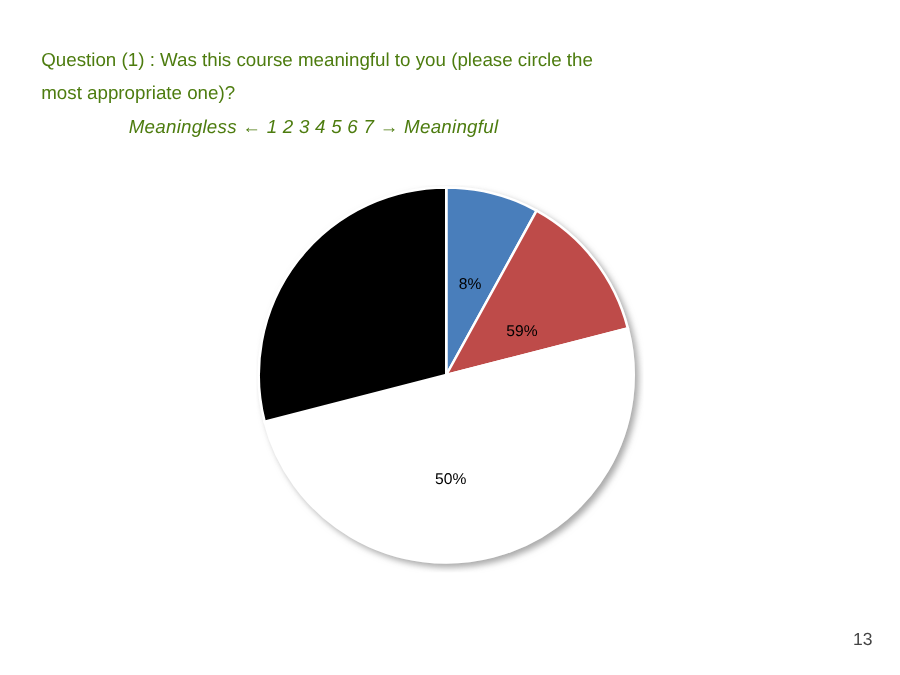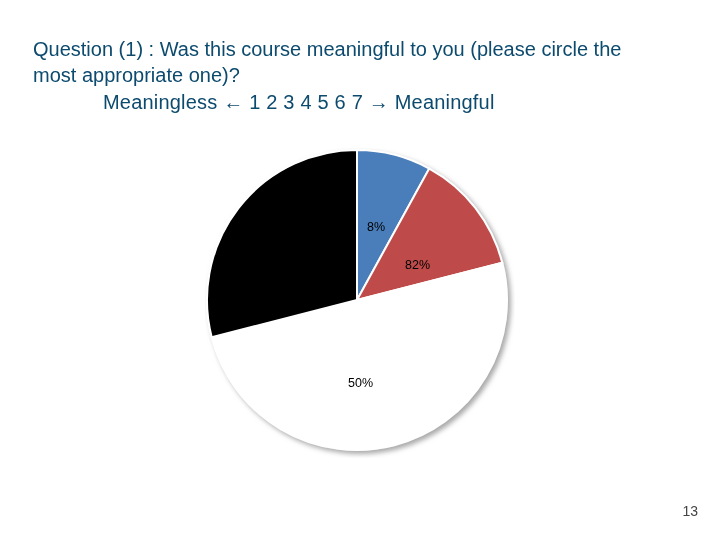--- a/index.html
+++ b/index.html
@@ -18,31 +18,32 @@
     position: absolute;
     left: 0; top: 0;
     width: 720px;
     height: 540px;
   }
   .question-block {
     position: absolute;
     left: 33px;
     top: 36px;
     width: 660px;
-    font-size: 20px;
+    font-size: 15px;
     line-height: 26px;
-    color: #0c4a6e;
+    color: #4d7c0f;
   }
   .question-line1 {
     white-space: pre-wrap;
   }
   .scale-line {
     margin-top: 1px;
     padding-left: 70px;
     letter-spacing: 0.2px;
+    font-style: italic;
   }
   .chart-area {
     position: absolute;
     left: 205px;
     top: 148px;
     width: 310px;
     height: 320px;
   }
   .pie-wrap {
     position: absolute;
@@ -101,20 +102,20 @@
           </filter>
         </defs>
         <g filter="url(#shadow)">
           <path id="slice-1" fill="#4A7EBB" stroke="#FFFFFF" stroke-width="2" d="M 152 152 L 152.00 2.00 A 150 150 0 0 1 224.26 20.55 Z"></path>
           <path id="slice-2" fill="#BE4B48" stroke="#FFFFFF" stroke-width="2" d="M 152 152 L 224.26 20.55 A 150 150 0 0 1 297.29 114.70 Z"></path>
           <path id="slice-3" fill="#FFFFFF" stroke="#FFFFFF" stroke-width="2" d="M 152 152 L 297.29 114.70 A 150 150 0 0 1 6.71 189.30 Z"></path>
           <path id="slice-4" fill="#000000" stroke="#FFFFFF" stroke-width="2" d="M 152 152 L 6.71 189.30 A 150 150 0 0 1 152.00 2.00 Z"></path>
         </g>
       </svg>
       <div class="pie-label label-blue">8%</div>
-      <div class="pie-label label-red">82%</div>
+      <div class="pie-label label-red">59%</div>
       <div class="pie-label label-white">50%</div>
     </div>
   </div>
 
   <div class="page-number">13</div>
 
 </div>
 
 </body></html>

